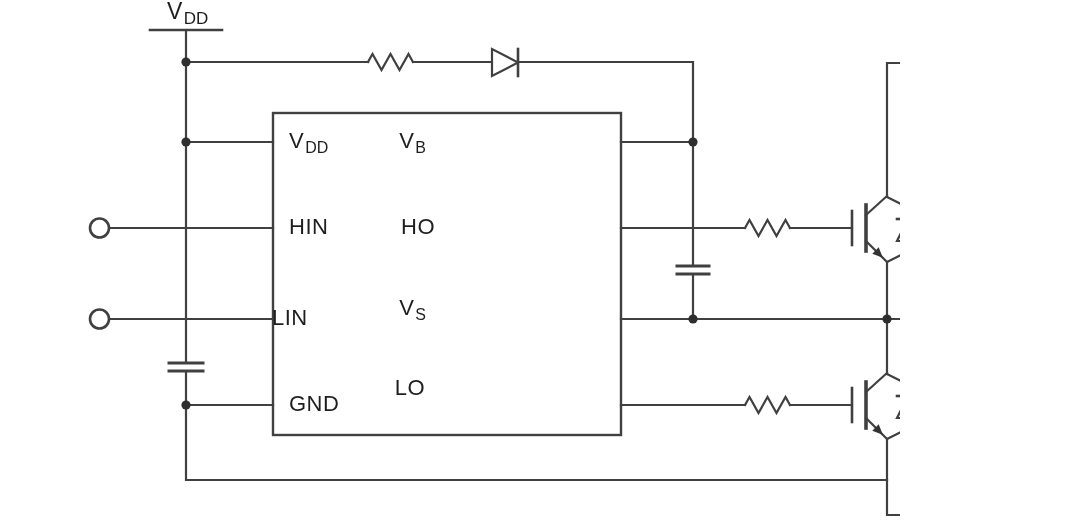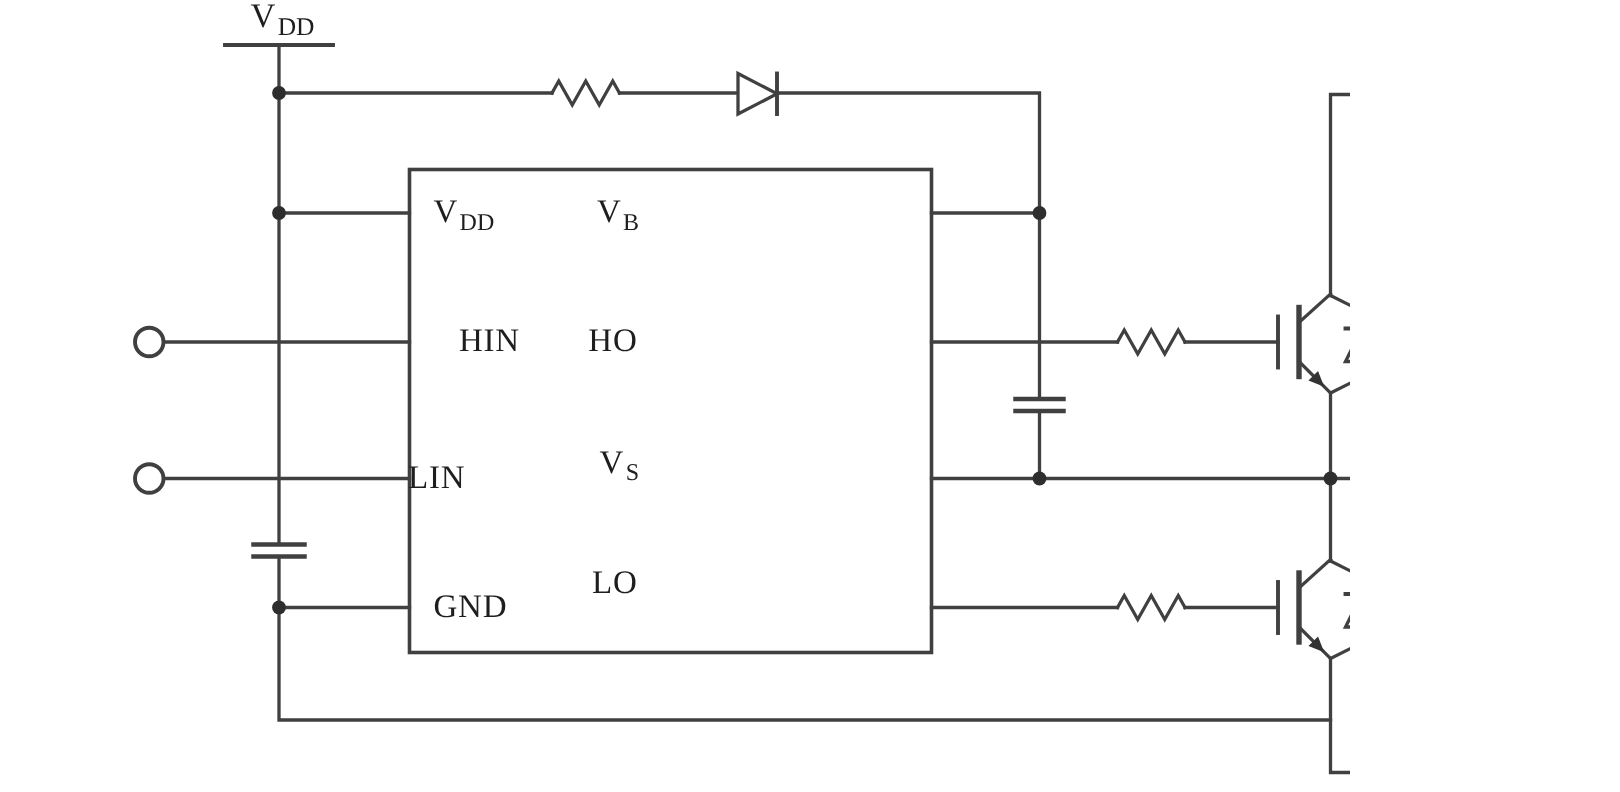--- a/index.html
+++ b/index.html
@@ -1,21 +1,21 @@
 <!DOCTYPE html>
 <html><head>
 <meta charset="utf-8">
 <style>
   html,body{margin:0;padding:0;background:#ffffff;}
   .stage{
     position:relative;
     width:900px;height:528px;
     background:#ffffff;
     overflow:hidden;
-    font-family:Liberation Serif, serif;
+    font-family:Liberation Sans, sans-serif;
   }
   .stage svg{position:absolute;left:0;top:0;}
   .lbl{
     position:absolute;
     font-size:22px;
     line-height:26px;
     color:#1e1e1e;
     letter-spacing:0.5px;
     white-space:nowrap;
   }
@@ -140,34 +140,34 @@
     </g>
   </svg>
 
   <div class="lbl supply" style="left:167px;top:-2px;">
     <span>V</span><span class="sub">DD</span>
   </div>
 
   <div class="lbl" style="left:289px;top:128px;">
     <span>V</span><span class="sub">DD</span>
   </div>
-  <div class="lbl" style="left:306px;top:214px;text-align:right;">
+  <div class="lbl" style="left:289px;top:214px;text-align:right;">
     <span>HIN</span><span class="sub"></span>
   </div>
   <div class="lbl" style="left:272px;top:305px;">
     <span>LIN</span><span class="sub"></span>
   </div>
   <div class="lbl" style="left:289px;top:391px;">
     <span>GND</span><span class="sub"></span>
   </div>
 
   <div class="lbl right" style="right:474px;top:128px;">
     <span>V</span><span class="sub">B</span>
   </div>
-  <div class="lbl right" style="right:474px;top:214px;">
+  <div class="lbl right" style="right:464px;top:214px;">
     <span>HO</span><span class="sub"></span>
   </div>
   <div class="lbl right" style="right:474px;top:295px;">
     <span>V</span><span class="sub">S</span>
   </div>
   <div class="lbl right" style="right:474px;top:375px;">
     <span>LO</span><span class="sub"></span>
   </div>
 
 </div>

